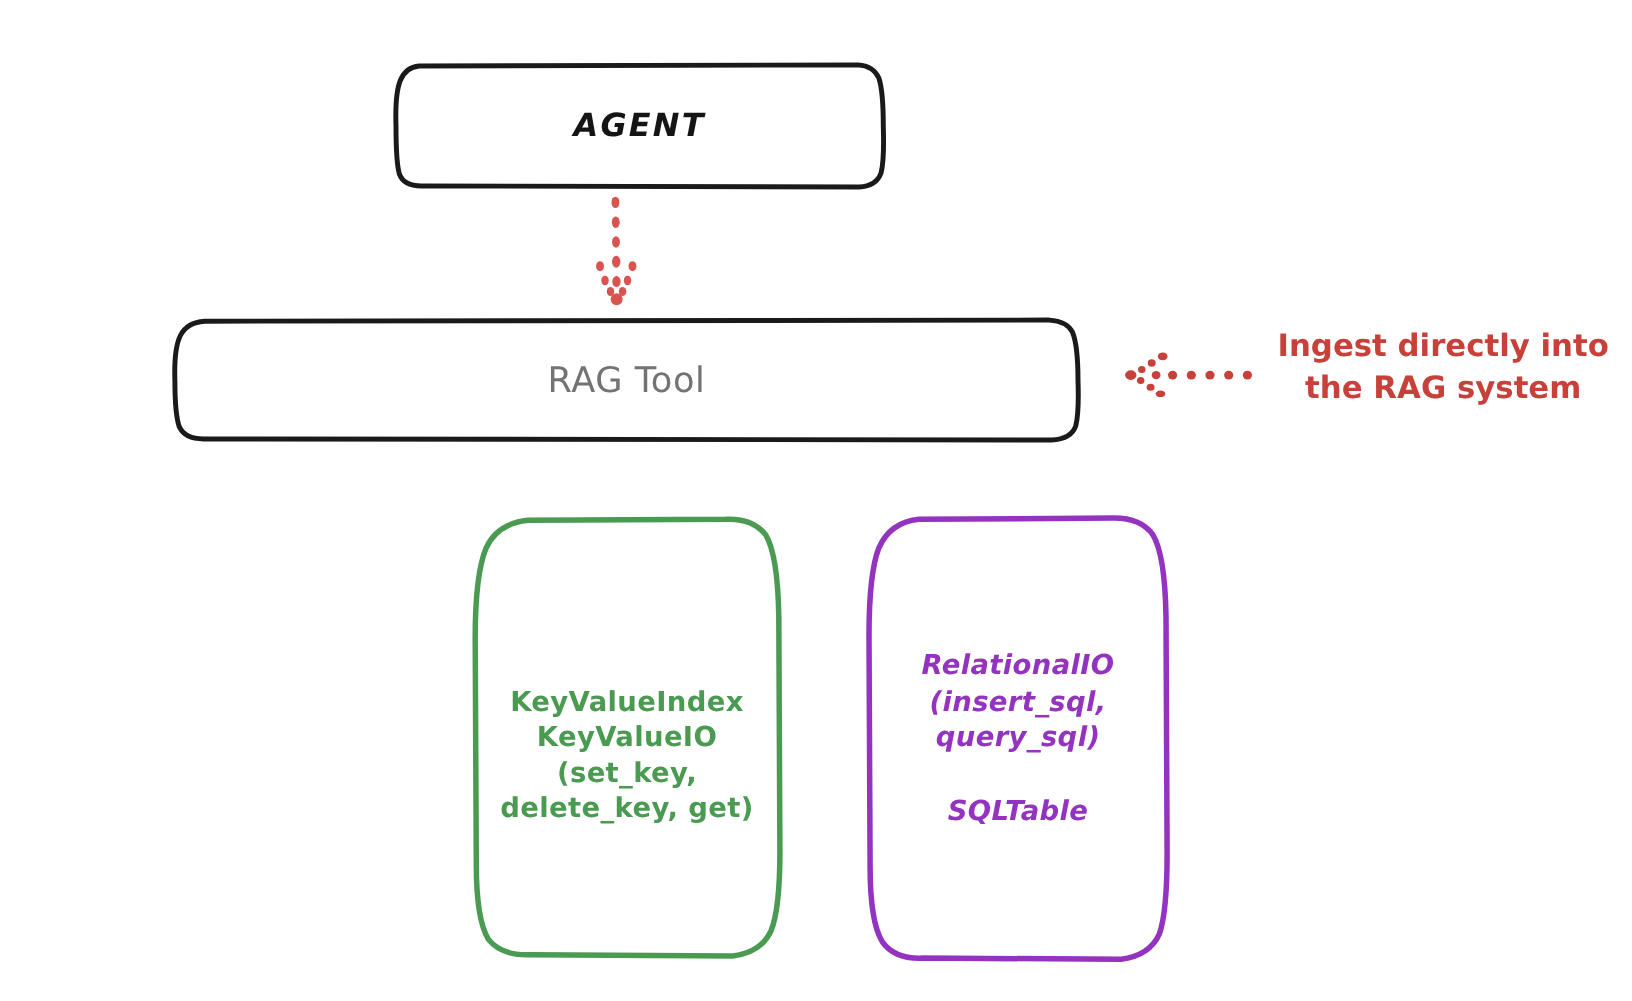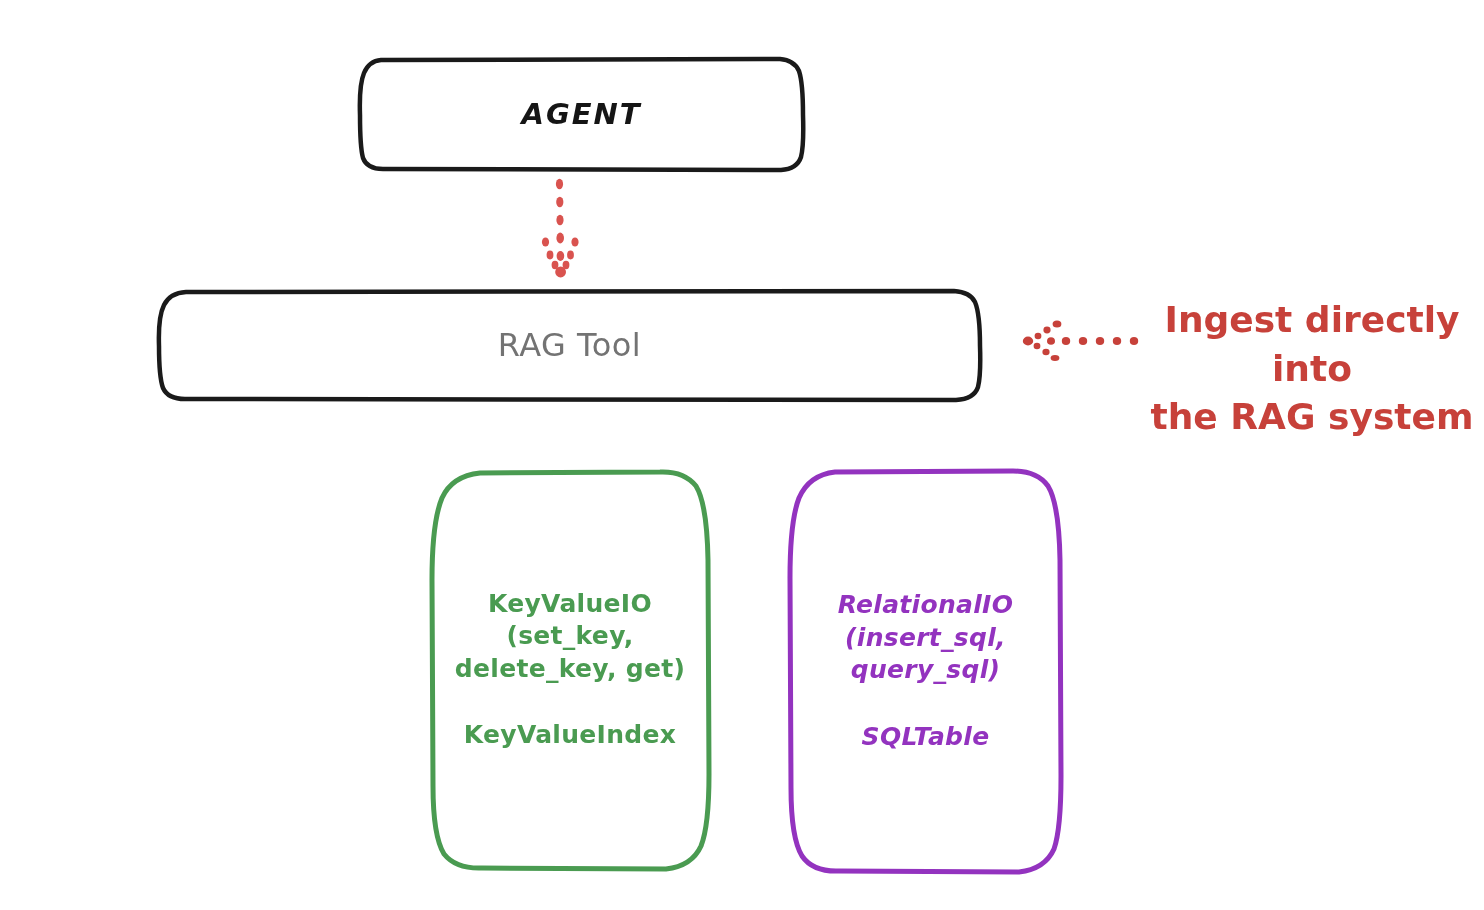--- a/index.html
+++ b/index.html
@@ -135,21 +135,21 @@
     height: 48px;
   }
 
   #ingest-note {
     position: absolute;
     left: 1147px;
     top: 278px;
     width: 330px;
     color: #c7413a;
     font-family: "DejaVu Sans", sans-serif;
-    font-size: 36px;
+    font-size: 28px;
     font-weight: 600;
     line-height: 1.35;
     text-align: center;
     white-space: pre-line;
   }
 </style>
 </head>
 <body>
 
 <div id="canvas">
@@ -214,24 +214,24 @@
   <div id="ingest-note">Ingest directly into
 the RAG system</div>
 
 
   <div class="node provider" id="keyvalue-node">
     <svg class="sketch-border" viewBox="0 0 284 403" preserveAspectRatio="none">
       <path d="M52,5 Q24,8 14,30 Q4,54 4,112 L5,318 Q5,368 16,386
                Q28,401 54,400 L238,401 Q264,398 273,378 Q281,358 281,306
                L280,92 Q279,36 268,18 Q256,3 232,4 Z" fill="#ffffff" stroke="#4a9b51" stroke-width="5" stroke-linecap="round" stroke-linejoin="round"></path>
     </svg>
+    <div class="label secondary">KeyValueIndex</div>
     <div class="label primary">KeyValueIO
 (set_key,
 delete_key, get)</div>
-    <div class="label secondary">KeyValueIndex</div>
   </div>
 
   <div class="node provider" id="relational-node">
     <svg class="sketch-border" viewBox="0 0 277 406" preserveAspectRatio="none">
       <path d="M48,4 Q22,7 12,30 Q3,53 3,110 L4,320 Q4,370 15,388
                Q26,404 52,403 L232,404 Q258,401 267,381 Q274,361 274,308
                L273,92 Q272,36 261,18 Q250,3 226,3 Z" fill="#ffffff" stroke="#9333bf" stroke-width="5" stroke-linecap="round" stroke-linejoin="round"></path>
     </svg>
     <div class="label primary">RelationalIO
 (insert_sql,

